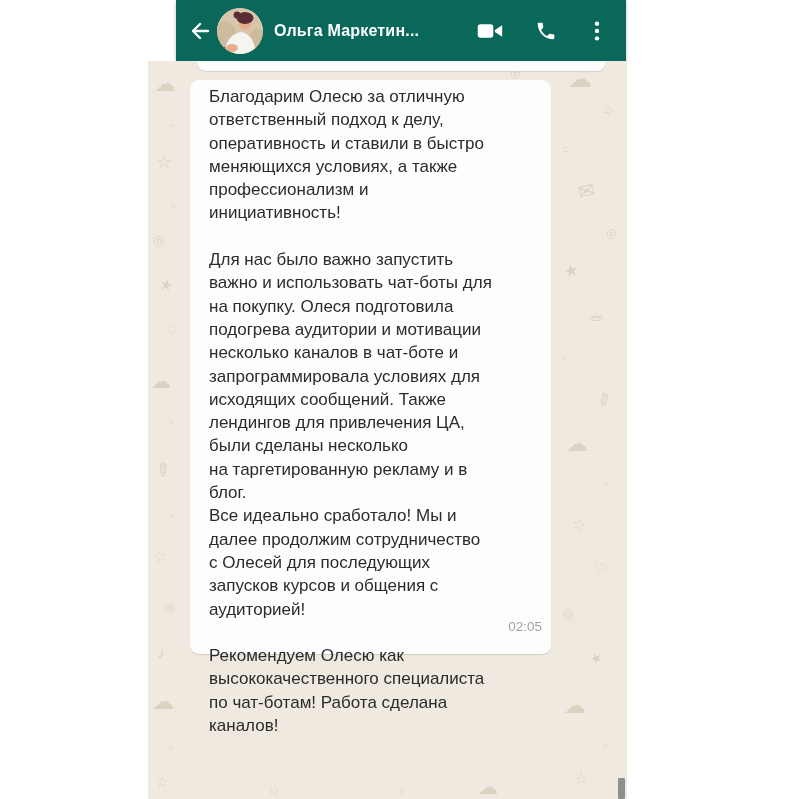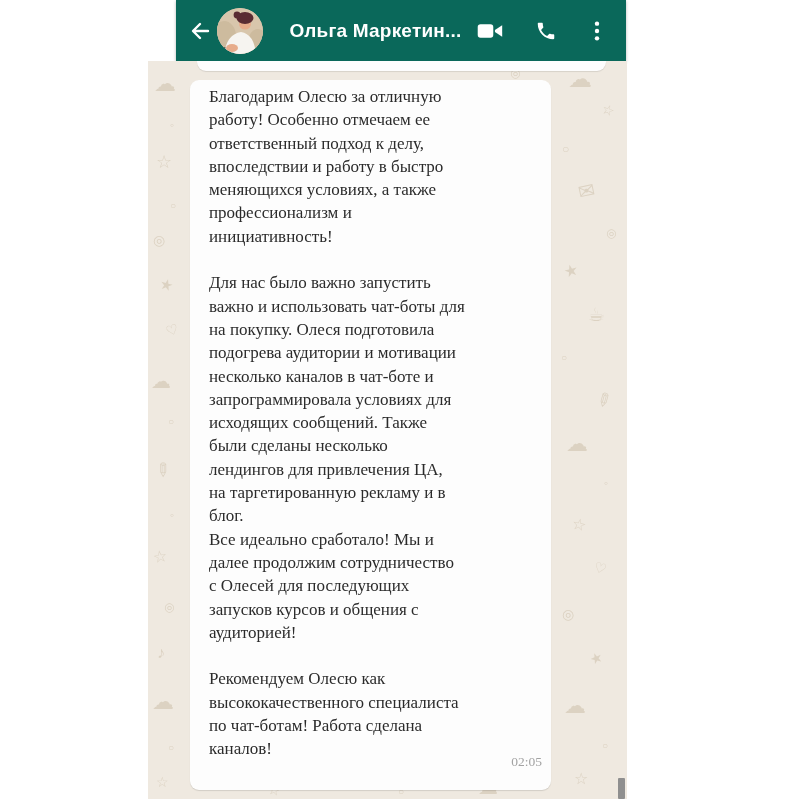--- a/index.html
+++ b/index.html
@@ -12,44 +12,43 @@
   .wa-header{
     position:absolute;left:176px;top:0;width:450px;height:61px;
     background:var(--header-bg,#0a685a);
     display:flex;align-items:center;padding-left:8px;
     box-shadow:0 1px 3px rgba(0,0,0,.28);
   }
   .back-btn{background:none;border:none;padding:0;width:30px;height:40px;
     display:flex;align-items:center;justify-content:center;cursor:pointer;}
   .avatar{width:46px;height:46px;border-radius:50%;overflow:hidden;margin-left:3px;
     flex:0 0 auto;cursor:pointer;background:#d8c6ac;}
-  .contact-name{flex:1;margin-left:11px;color:#fff;font-size:19px;font-weight:700;
-    letter-spacing:.2px;white-space:nowrap;overflow:hidden;cursor:pointer;text-align:center;}
+  .contact-name{flex:1;margin-left:11px;color:#fff;font-size:16px;font-weight:700;
+    letter-spacing:.2px;white-space:nowrap;overflow:hidden;cursor:pointer;}
   .actions{display:flex;align-items:center;margin-right:26px;}
   .actions button{background:none;border:none;padding:0;cursor:pointer;
     display:flex;align-items:center;justify-content:center;}
   .btn-video{margin-right:31px;}
   .btn-phone{margin-right:37px;}
   
   .chat{
     position:absolute;left:148px;top:61px;width:479px;height:738px;
     background:var(--chat-bg,#efe9e0);overflow:hidden;
   }
   .doodles{position:absolute;inset:0;pointer-events:none;}
   .doodle{position:absolute;color:var(--doodle,#dcd2c2);line-height:1;user-select:none;}
   .bubble-partial{
     position:absolute;left:49px;top:0;width:409px;height:10px;
     background:var(--bubble-bg,#fdfdfd);border-radius:0 0 9px 9px;
     box-shadow:0 1px 1px rgba(0,0,0,.10);
   }
   .bubble{
-    position:absolute;left:42px;top:19px;width:361px;height:710px;
+    position:absolute;left:42px;top:19px;width:361px;height:574px;
     background:var(--bubble-bg,#fdfdfd);border-radius:9px;
     box-shadow:0 1px 1px rgba(0,0,0,.12);
-    font-family:Liberation Serif, serif;
   }
   .msg{padding:5px 8px 6px 19px;color:var(--text,#2b2b2b);font-size:17px;}
   .msg-line{height:23.3px;line-height:23.3px;white-space:pre;}
   .time{
     position:absolute;right:9px;bottom:20px;
     font-size:13.5px;color:var(--timestamp,#a3a3a3);
   }
   .scrollbar{
     position:absolute;left:470px;top:717px;width:7px;height:21px;
     background:var(--scrollbar,#8f8f8f);border-radius:1px;
@@ -148,36 +147,35 @@
         <span class="doodle" style="left: 120px; top: 722px; font-size: 14px; transform: rotate(10deg);">☆</span>
         <span class="doodle" style="left: 250px; top: 726px; font-size: 10px;">○</span>
         <span class="doodle" style="left: 330px; top: 716px; font-size: 20px;">☁</span>
       </div>
 
     <div class="bubble-partial"></div>
 
     <div class="bubble">
       <div class="msg">
           <div class="msg-line">Благодарим Олесю за отличную</div>
-          <div class="msg-line">работу! Особенно отмечаем ее</div>
           <div class="msg-line">ответственный подход к делу,</div>
-          <div class="msg-line">впоследствии и работу в быстро</div>
+          <div class="msg-line">оперативность и ставили в быстро</div>
           <div class="msg-line">меняющихся условиях, а также</div>
           <div class="msg-line">профессионализм и</div>
           <div class="msg-line">инициативность!</div>
           <div class="msg-line">&nbsp;</div>
           <div class="msg-line">Для нас было важно запустить</div>
           <div class="msg-line">важно и использовать чат-боты для</div>
           <div class="msg-line">на покупку. Олеся подготовила</div>
           <div class="msg-line">подогрева аудитории и мотивации</div>
           <div class="msg-line">несколько каналов в чат-боте и</div>
           <div class="msg-line">запрограммировала условиях для</div>
           <div class="msg-line">исходящих сообщений. Также</div>
+          <div class="msg-line">лендингов для привлечения ЦА,</div>
           <div class="msg-line">были сделаны несколько</div>
-          <div class="msg-line">лендингов для привлечения ЦА,</div>
           <div class="msg-line">на таргетированную рекламу и в</div>
           <div class="msg-line">блог.</div>
           <div class="msg-line">Все идеально сработало! Мы и</div>
           <div class="msg-line">далее продолжим сотрудничество</div>
           <div class="msg-line">с Олесей для последующих</div>
           <div class="msg-line">запусков курсов и общения с</div>
           <div class="msg-line">аудиторией!</div>
           <div class="msg-line">&nbsp;</div>
           <div class="msg-line">Рекомендуем Олесю как</div>
           <div class="msg-line">высококачественного специалиста</div>

